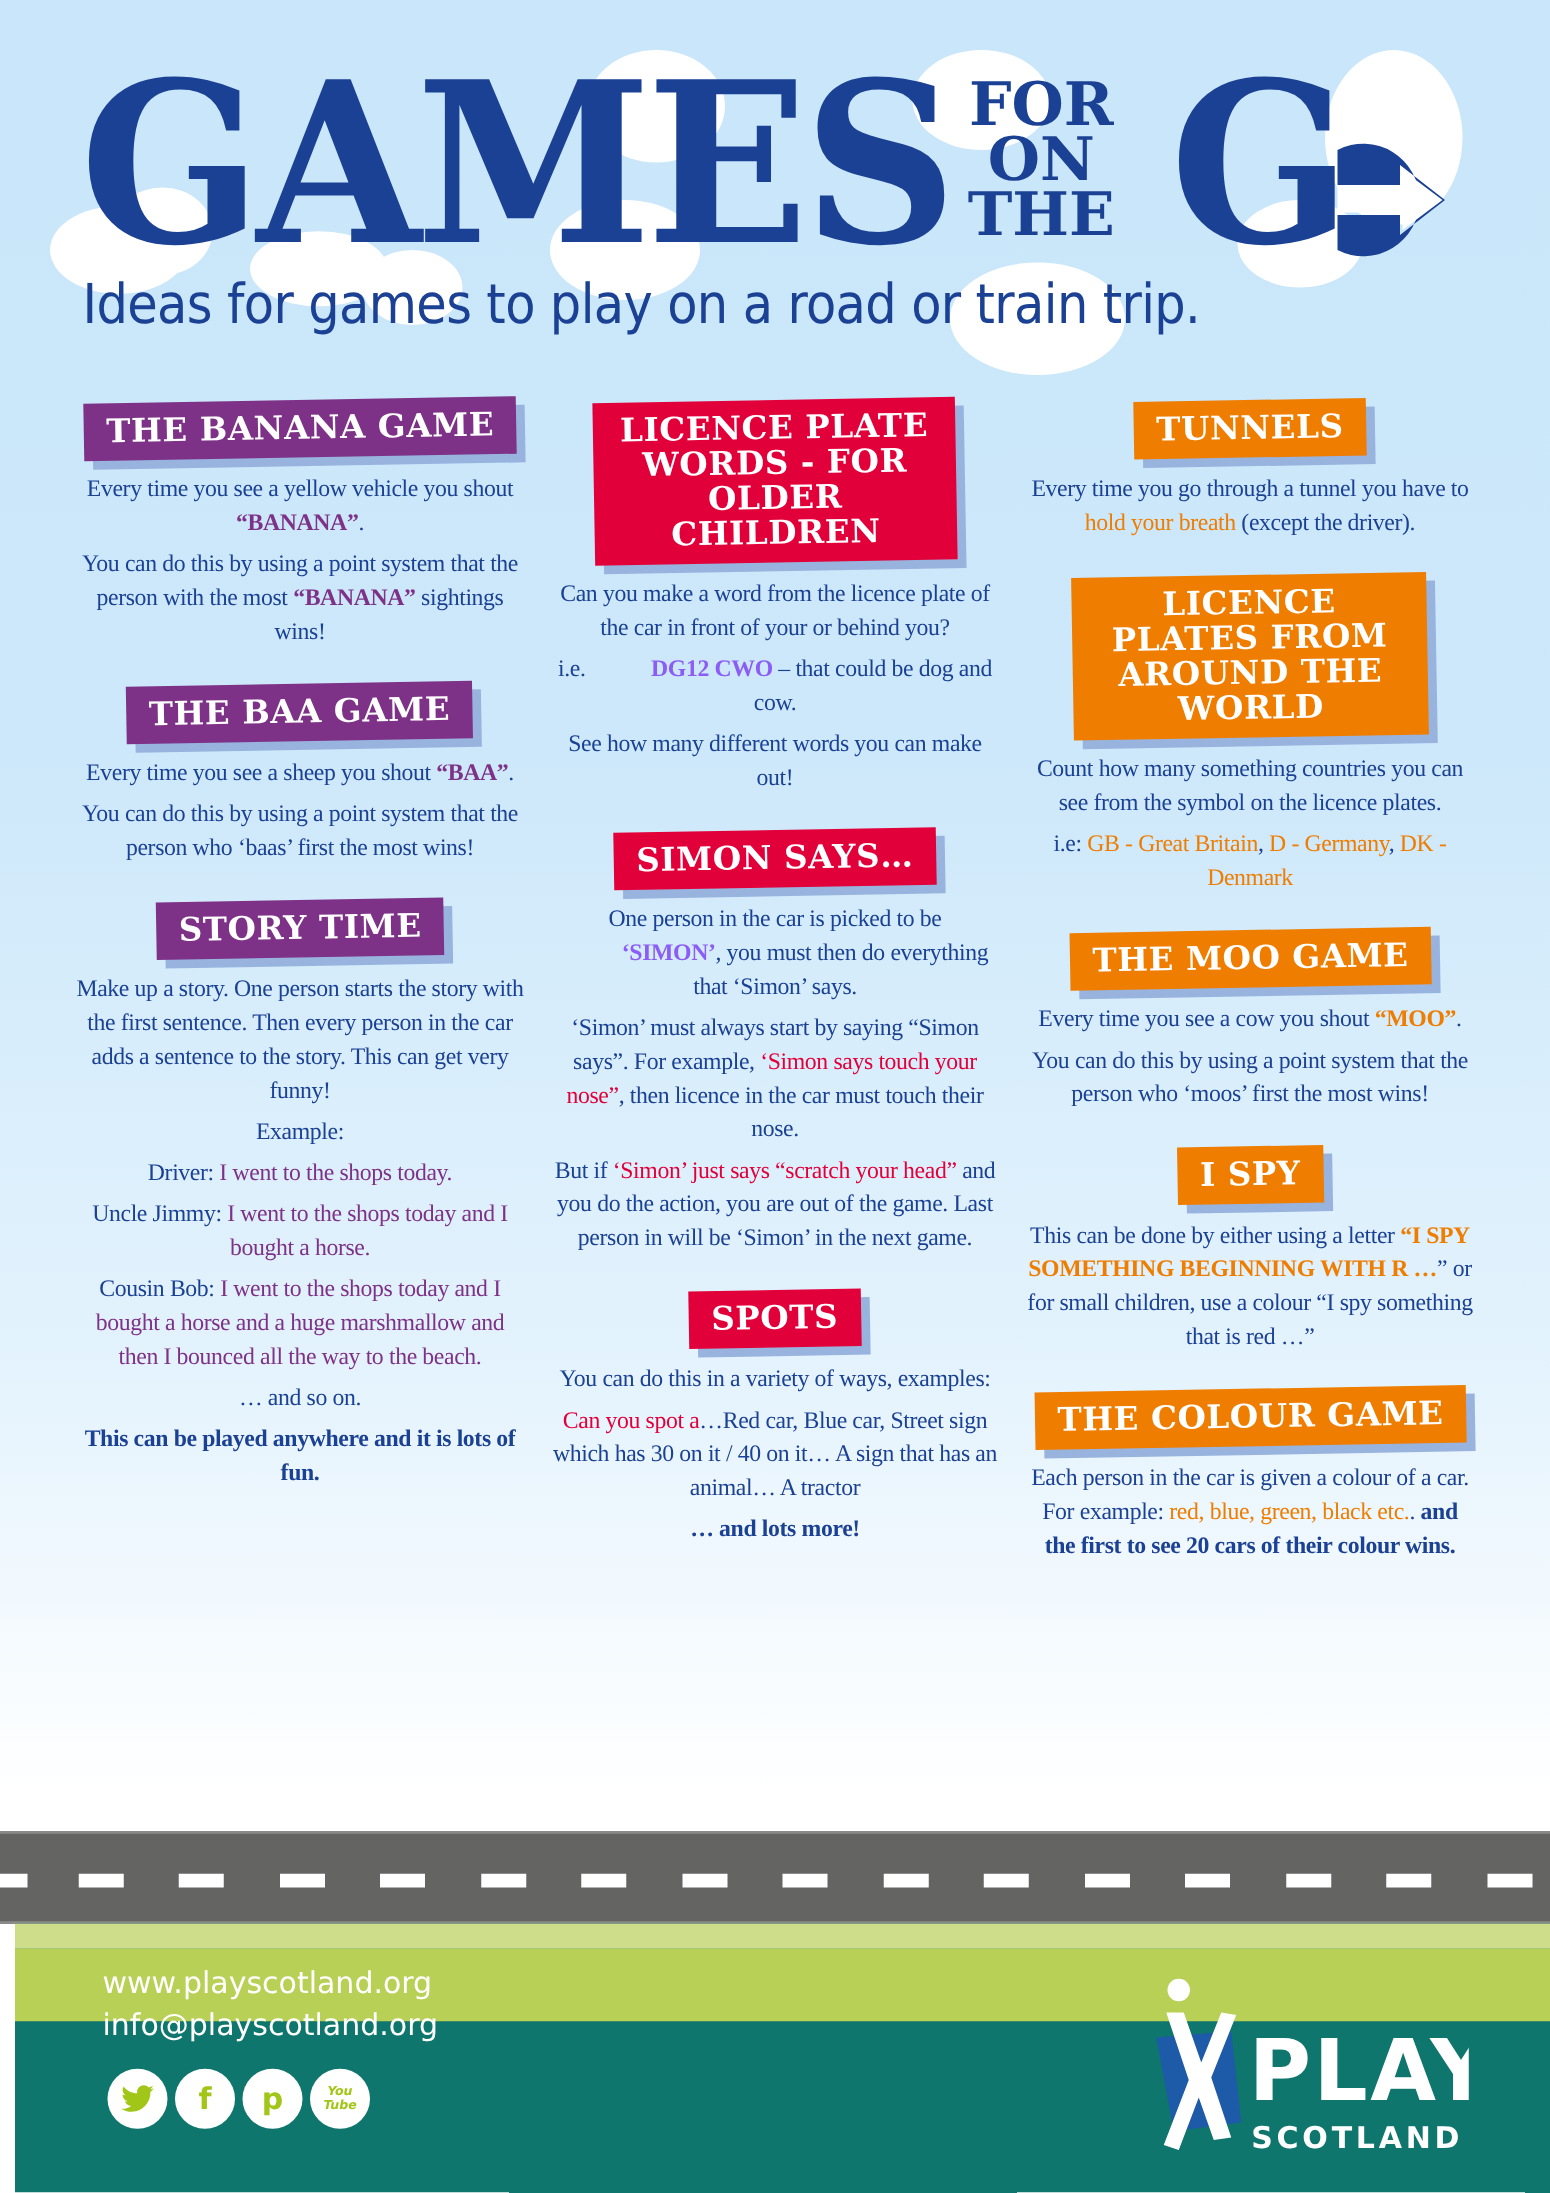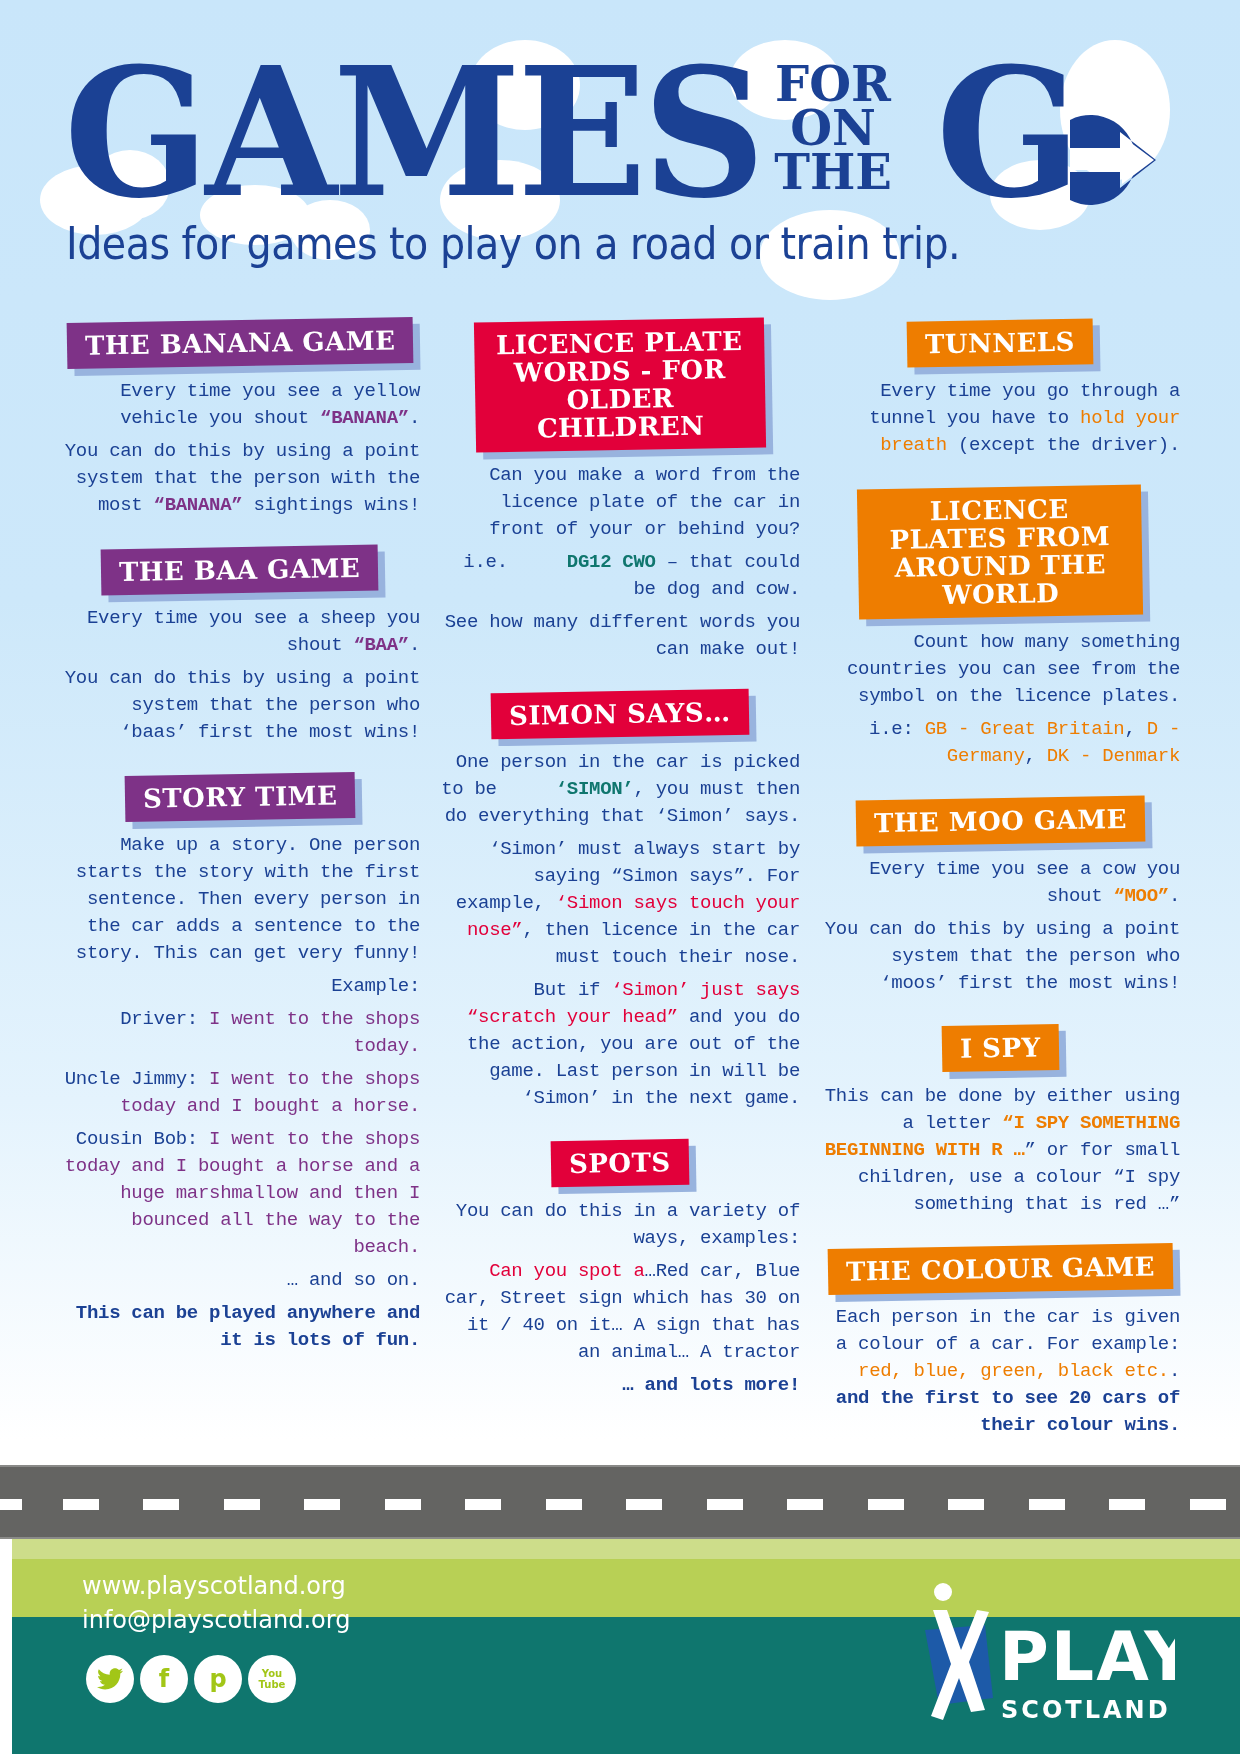--- a/index.html
+++ b/index.html
@@ -61,28 +61,28 @@
     color: #ffffff; font-family: "DejaVu Serif", serif; font-weight: bold;
     font-size: 26px; line-height: 28px; padding: 9px 18px 9px 18px;
     margin-bottom: 12px; transform: rotate(-1deg);
     box-shadow: 7px 7px 0 #98b3de;
     letter-spacing: 0.5px;
   }
   .banner.purple { background: #7e3287; }
   .banner.red { background: #e2003a; }
   .banner.orange { background: #ee7d00; }
   p.body {
-    font-family: Liberation Mono, monospace; font-size: 19px; line-height: 27px;
-    color: #1b4194; margin-bottom: 6px; letter-spacing: -0.3px; text-align: right;
+    font-family: Liberation Serif, serif; font-size: 19px; line-height: 27px;
+    color: #1b4194; margin-bottom: 6px; letter-spacing: -0.3px;
   }
   p.body.bold { font-weight: bold; }
   .hl-purple { color: #7e3287; }
   .hl-purple-b { color: #7e3287; font-weight: bold; }
   .hl-red { color: #e2003a; }
-  .hl-red-b { color: #0f766e; font-weight: bold; margin-left: 48px; }
+  .hl-red-b { color: #8b5cf6; font-weight: bold; margin-left: 48px; }
   .hl-orange { color: #ee7d00; }
   .hl-orange-b { color: #ee7d00; font-weight: bold; }
   .lbl { color: #1b4194; }
   .road {
     position: absolute; left: 0; top: 1465px; width: 1240px; height: 74px;
     background: #646462;
     border-top: 2px solid #8a8a88; border-bottom: 2px solid #8a8a88;
   }
   .dash {
     position: absolute; top: 32px; width: 36px; height: 11px; background: #ffffff;
@@ -102,21 +102,21 @@
     font-family: "DejaVu Sans", sans-serif; color: #ffffff; font-size: 24px; line-height: 34px;
   }
   .social {
     position: absolute; left: 74px; top: 116px; display: flex; gap: 6px;
   }
   .social-icon {
     width: 48px; height: 48px; border-radius: 50%; background: #ffffff;
     color: #a2c617; display: flex; align-items: center; justify-content: center;
     font-family: "DejaVu Sans", sans-serif; font-weight: bold; font-size: 24px;
   }
-  .social-icon.yt { font-size: 10px; line-height: 11px; text-align: center; }
+  .social-icon.yt { font-size: 10px; line-height: 11px; text-align: center; font-style: italic; }
   .logo {
     position: absolute; left: 915px; top: 1580px; width: 260px; height: 150px;
   }
 </style>
 </head>
 <body>
 
 <div>
   <div class="cloud" style="left:40px;top:165px;width:110px;height:70px;"></div>
   <div class="cloud" style="left:90px;top:150px;width:80px;height:70px;"></div>

